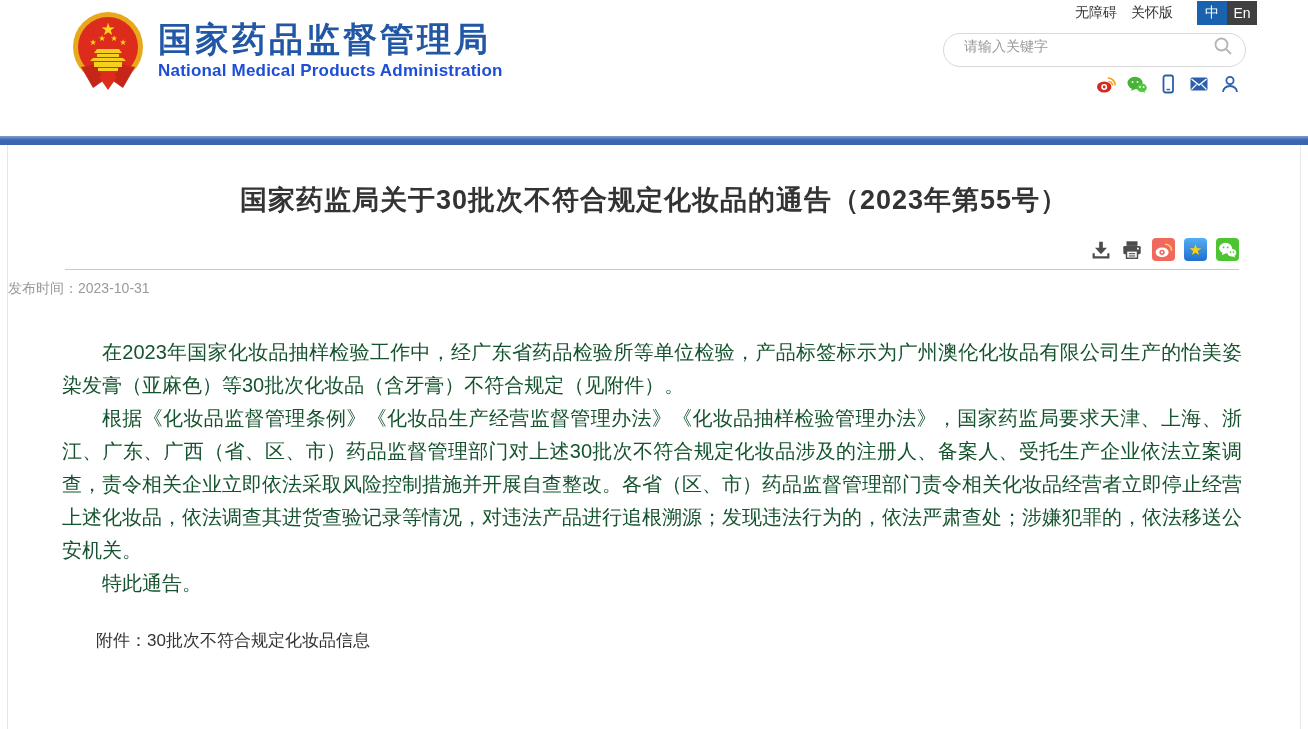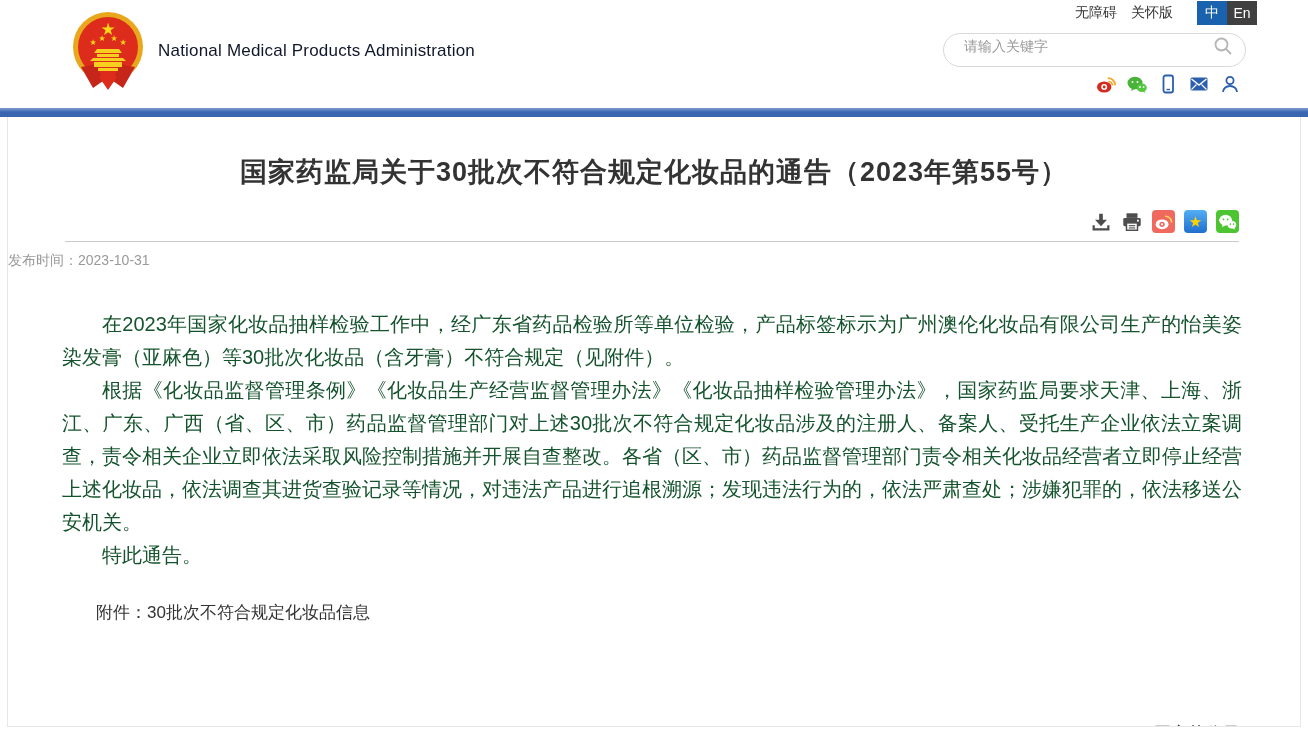--- a/index.html
+++ b/index.html
@@ -2,33 +2,33 @@
 <html lang="zh"><head>
 <meta charset="utf-8">
 <style>
   * { margin:0; padding:0; box-sizing:border-box; }
   html,body { background:#fff; }
   body {
     width:1308px; height:729px; position:relative; overflow:hidden;
     font-family:"Liberation Sans","DejaVu Sans",sans-serif; color:#333;
   }
   
-  .header { position:relative; height:108px; background:#fff; }
+  .header { position:relative; height:136px; background:#fff; }
   .topnav { position:absolute; top:0; right:51px; height:26px; display:flex; align-items:center; }
   .topnav a { font-size:14px; color:#333; text-decoration:none; margin-right:14px; cursor:pointer; }
   .lang-group { display:flex; margin-left:10px; }
   .lang-btn { width:30px; height:24px; display:flex; align-items:center; justify-content:center;
               font-size:14px; color:#fff; cursor:pointer; }
   .lang-zh { background:#1b62ae; }
   .lang-en { background:#404040; }
   .logo-block { position:absolute; left:72px; top:9px; display:flex; align-items:center; }
   .emblem { width:72px; height:82px; }
   .site-text { margin-left:14px; }
   .site-name { font-size:34px; font-weight:bold; color:#2257a5; letter-spacing:3px; line-height:40px; }
-  .site-name-en { font-size:17px; font-weight:400; color:#0f172a; margin-top:2px; letter-spacing:0.2px; }
+  .site-name-en { font-size:17px; font-weight:700; color:#1d4ed8; margin-top:2px; letter-spacing:0.2px; }
   .search-pill { position:absolute; top:33px; right:62px; width:303px; height:34px;
                  border:1px solid #d9d9d9; border-radius:17px; background:#fff;
                  display:flex; align-items:center; padding:0 12px 8px 20px; }
   .search-input { flex:1; border:none; outline:none; font-size:14px; color:#333; background:transparent;
                   font-family:"Liberation Sans","DejaVu Sans",sans-serif; }
   .search-input::placeholder { color:#9a9a9a; }
   .social-row { position:absolute; top:74px; right:68px; display:flex; align-items:center; gap:11px; }
   .social-row .sicon { width:20px; height:20px; cursor:pointer; display:block; }
   
   .blue-bar { height:9px; width:100%; background:linear-gradient(180deg,#7e9ed1 0%, #3a66af 45%, #3a66af 100%); }
@@ -80,20 +80,21 @@
       <text x="30" y="32" font-size="8" fill="#ffd919" text-anchor="middle">★</text>
       <text x="42" y="32" font-size="8" fill="#ffd919" text-anchor="middle">★</text>
       <text x="51" y="36" font-size="8" fill="#ffd919" text-anchor="middle">★</text>
       <path d="M22,44 L50,44 L47,40 L25,40 Z" fill="#f7cf1e"></path>
       <rect x="25" y="45" width="22" height="3" fill="#f7cf1e"></rect>
       <path d="M18,52 L54,52 L51,49 L21,49 Z" fill="#f7cf1e"></path>
       <rect x="22" y="53" width="28" height="5" fill="#f7cf1e"></rect>
       <rect x="26" y="59" width="20" height="3" fill="#f7cf1e"></rect>
     </svg>
     <div class="site-text">
+      <div class="site-name">国家药品监督管理局</div>
       <div class="site-name-en">National Medical Products Administration</div>
     </div>
   </div>
 
   <div class="search-pill">
     <input class="search-input" type="text" placeholder="请输入关键字" style="">
     <svg width="20" height="20" viewBox="0 0 20 20">
       <circle cx="8.5" cy="8.5" r="6" fill="none" stroke="#b5b5b5" stroke-width="1.8"></circle>
       <line x1="13" y1="13" x2="18" y2="18" stroke="#b5b5b5" stroke-width="1.8"></line>
     </svg>

